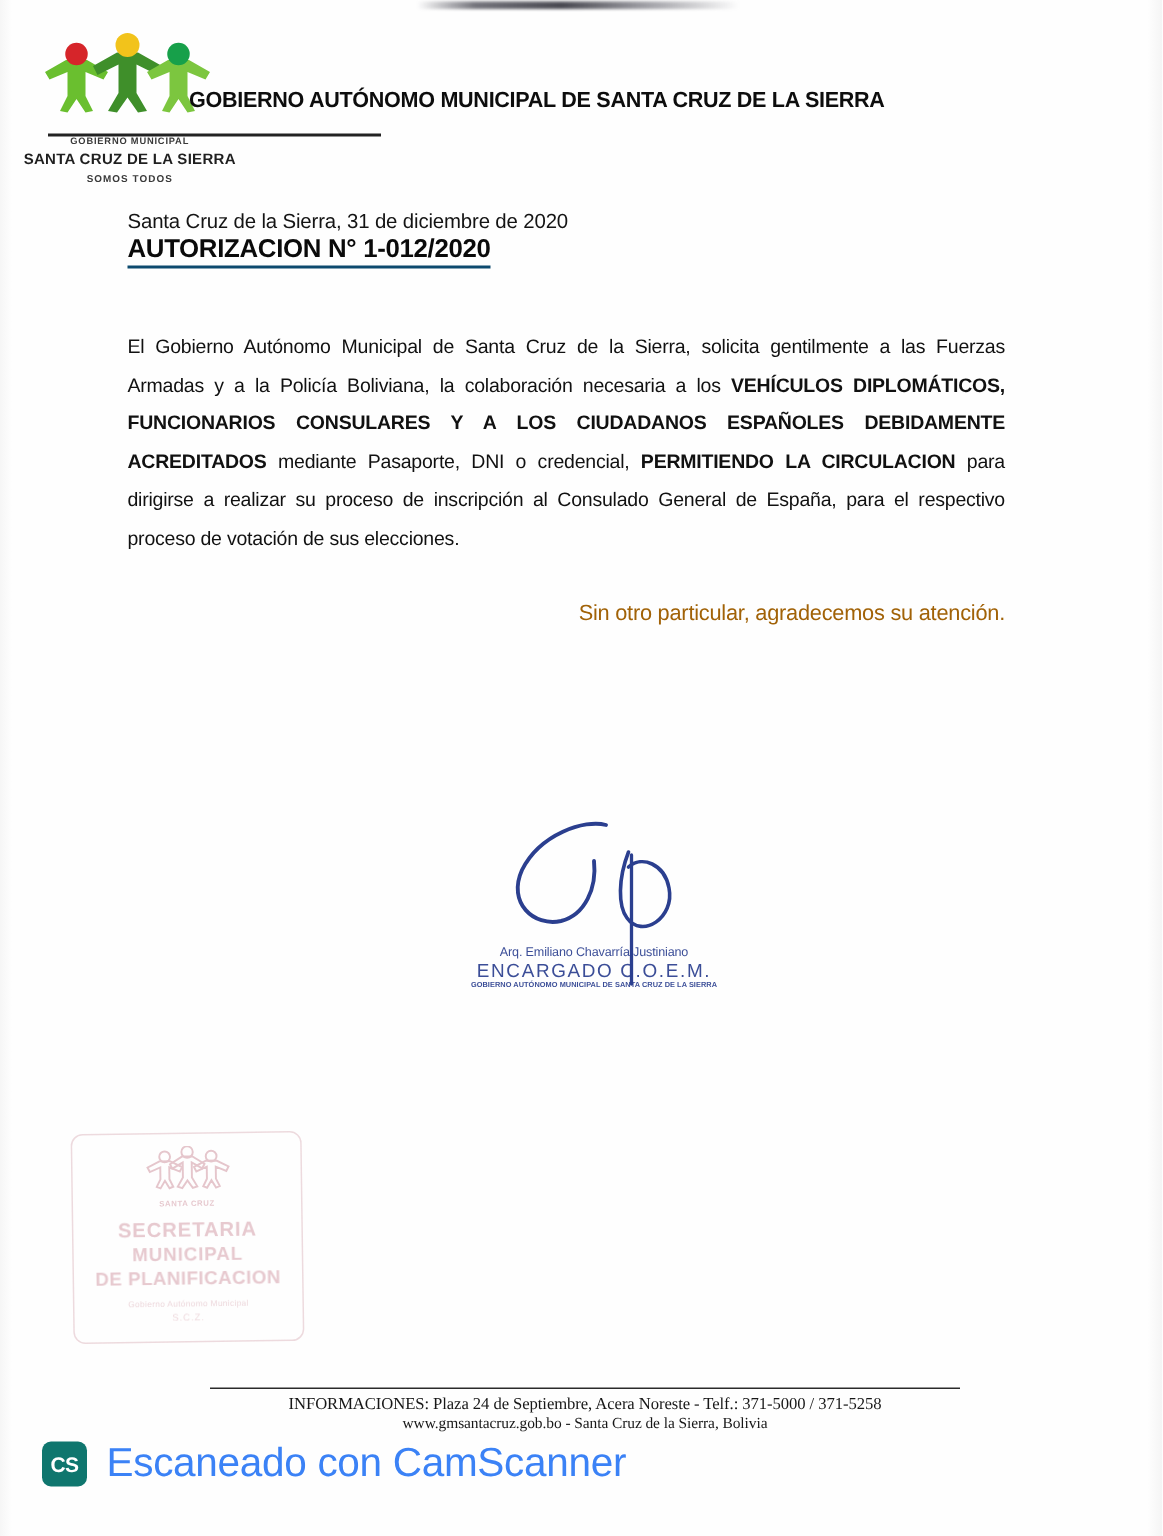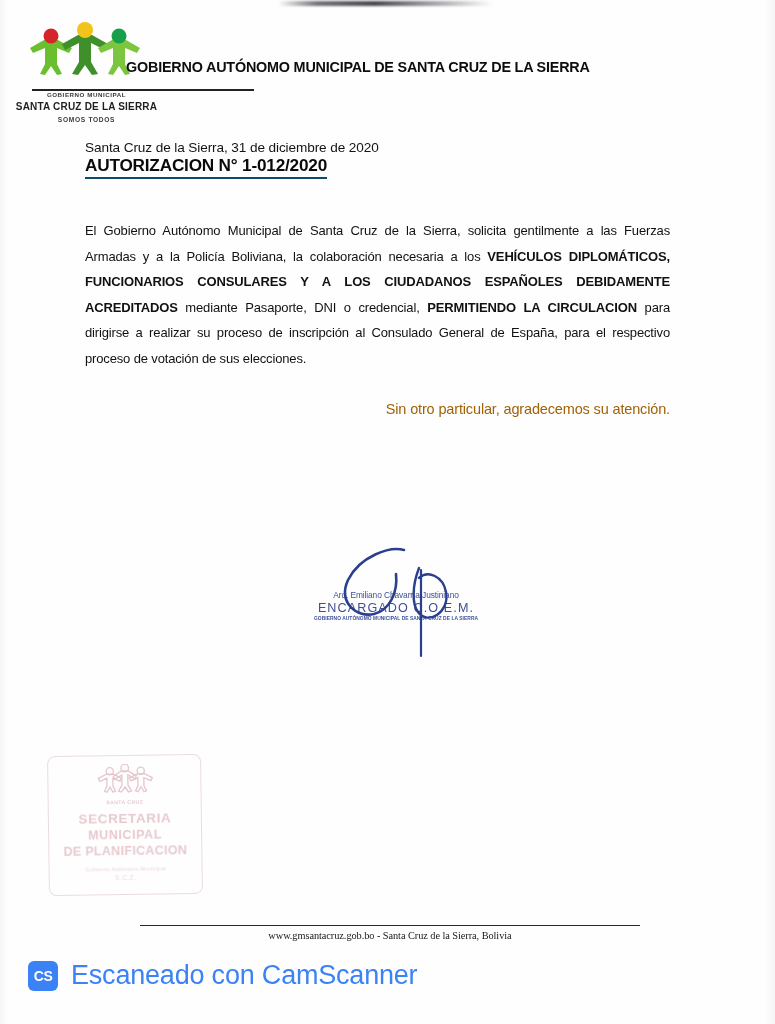--- a/index.html
+++ b/index.html
@@ -174,20 +174,21 @@
     text-align: center;
     color: #2b3f8f;
     opacity: 0.92;
   }
   .stamp-name {
     font-size: 8.4px;
     letter-spacing: -0.1px;
     white-space: nowrap;
     font-weight: normal;
     filter: blur(0.18px);
+    margin-top: 39px;
   }
   .stamp-role {
     font-size: 12.6px;
     letter-spacing: 1.1px;
     margin-top: 1px;
     white-space: nowrap;
     filter: blur(0.15px);
   }
   .stamp-sub {
     font-size: 4.9px;
@@ -285,21 +286,21 @@
     left: 28px;
     top: 960px;
     display: flex;
     align-items: center;
     gap: 13px;
   }
   .cs-badge {
     width: 30px;
     height: 30px;
     border-radius: 6px;
-    background: #3b82f6;
+    background: #0f766e;
     display: flex;
     align-items: center;
     justify-content: center;
     font-size: 14px;
     font-weight: bold;
     color: #ffffff;
     letter-spacing: -0.4px;
   }
   .cs-label {
     font-size: 27px;
@@ -384,20 +385,21 @@
     <div class="stamp-red-sub">SANTA CRUZ</div>
     <div class="stamp-red-l1">SECRETARIA</div>
     <div class="stamp-red-l2">MUNICIPAL</div>
     <div class="stamp-red-l3">DE PLANIFICACION</div>
     <div class="stamp-red-l4">Gobierno Autónomo Municipal</div>
     <div class="stamp-red-l5">S.C.Z.</div>
   </div>
 
   <div class="footer-rule"></div>
   <div class="footer-text">
+    <div class="footer-l1">INFORMACIONES: Plaza 24 de Septiembre, Acera Noreste - Telf.: 371-5000 / 371-5258</div>
     <div class="footer-l2">www.gmsantacruz.gob.bo - Santa Cruz de la Sierra, Bolivia</div>
   </div>
 
   <div class="camscanner">
     <div class="cs-badge">CS</div>
     <div class="cs-label">Escaneado con CamScanner</div>
   </div>
 
 </div>
 

